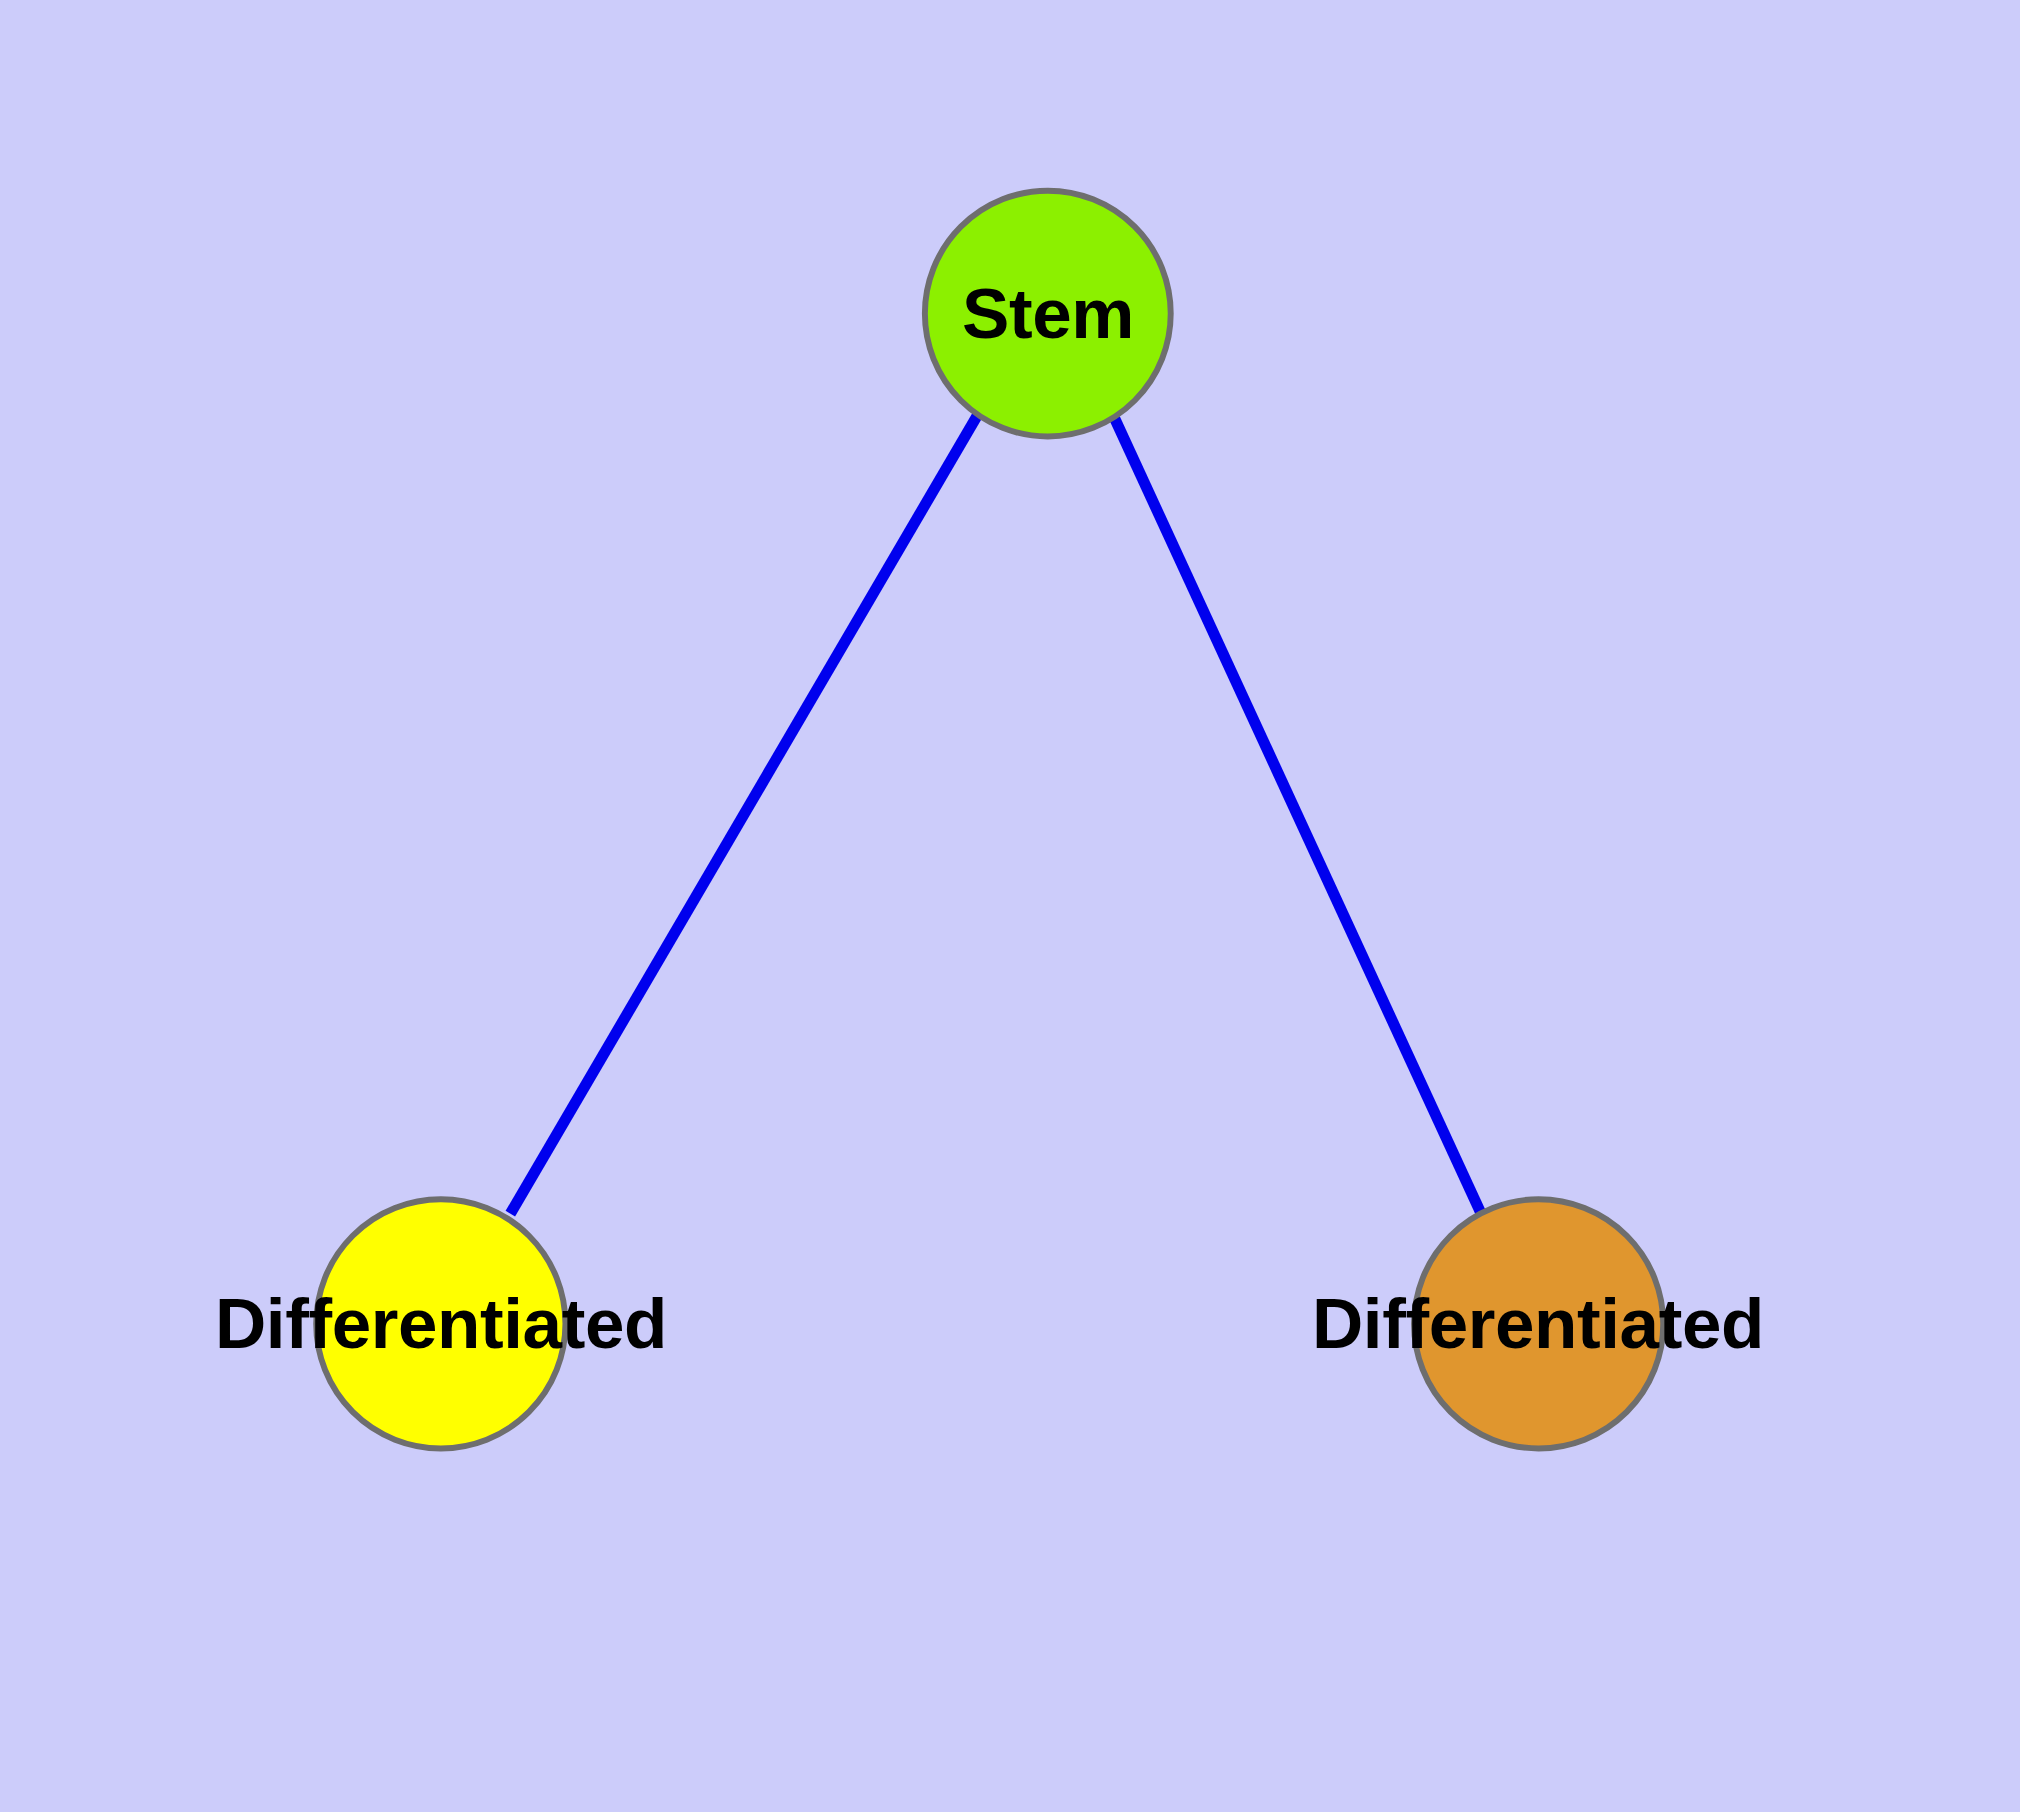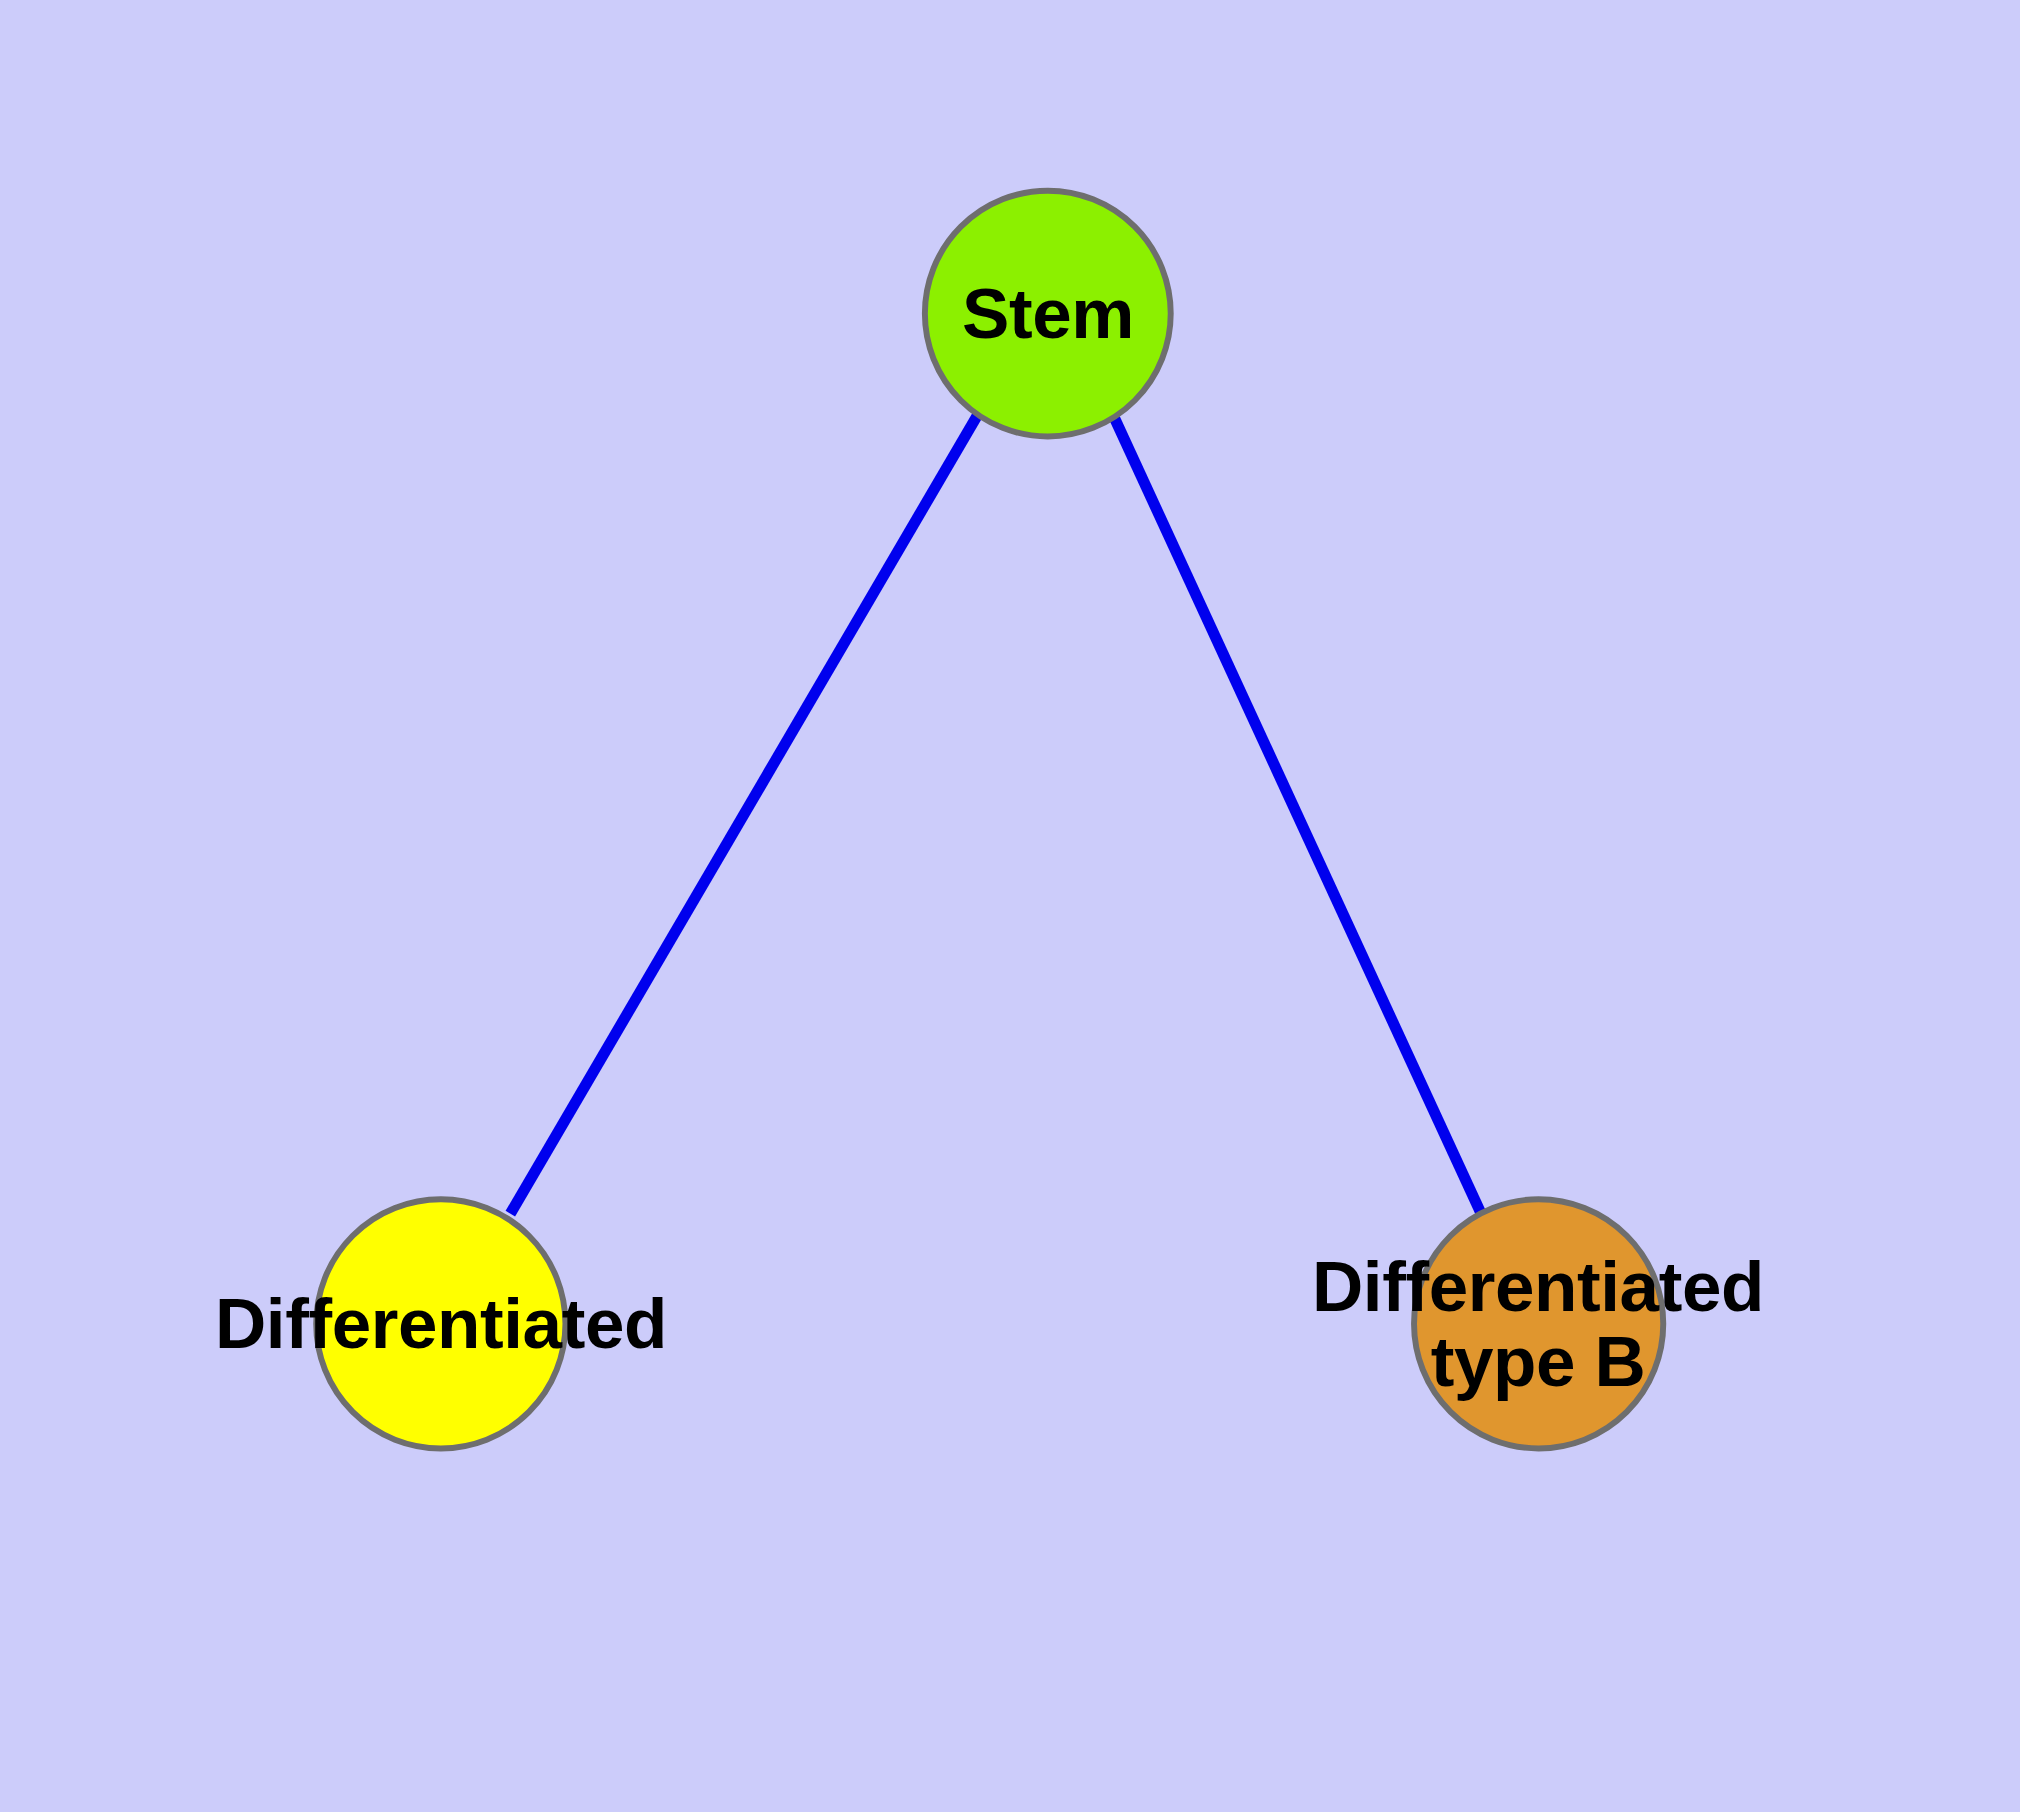--- a/index.html
+++ b/index.html
@@ -59,17 +59,16 @@
   <div class="node-label big" id="label0" style="left: 1048px; top: 314px;">
       <div>Stem</div>
     </div>
 
   <div class="node-label big" id="label1" style="left: 441px; top: 1324px;">
       <div>Differentiated</div>
     </div>
 
   <div class="node-label big" id="label2" style="left: 1538px; top: 1324px;">
       <div>Differentiated</div>
-      <div>type B</div>
     </div>
 
 </div>
 
 
 </body></html>

